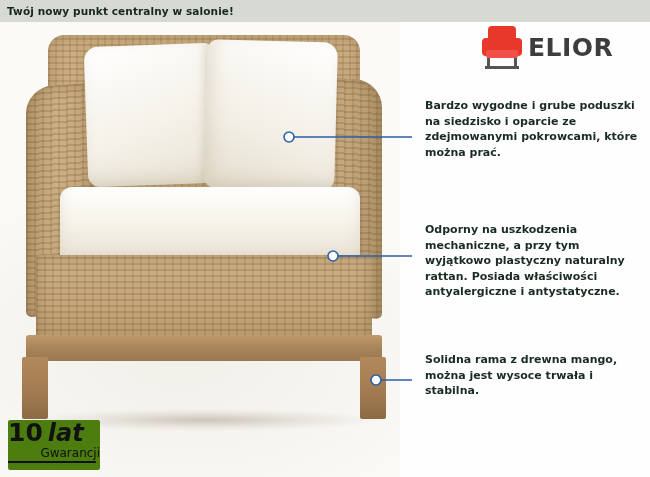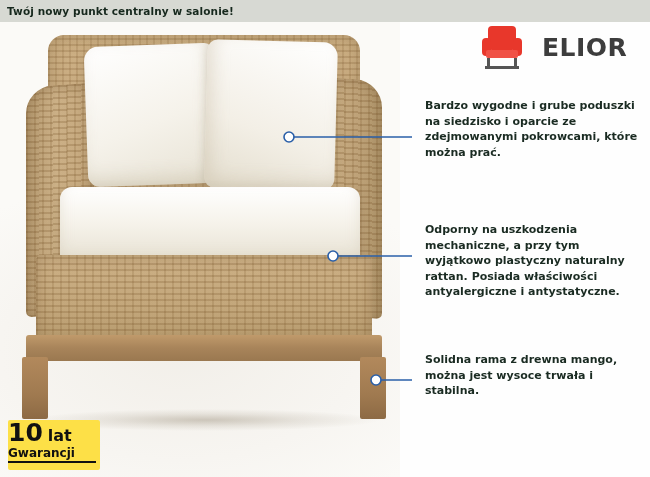--- a/index.html
+++ b/index.html
@@ -192,21 +192,21 @@
     top: 22px;
     width: 250px;
     height: 455px;
   }
   .logo-row {
     position: absolute;
     left: 80px;
     top: 0px;
     display: flex;
     align-items: center;
-    gap: 18px;
+    gap: 4px;
   }
   .logo-chair-svg { display: block; }
   .logo-text {
     font-size: 25px;
     font-weight: bold;
     color: #3d3d3d;
     letter-spacing: 0.5px;
     font-family: "DejaVu Sans", sans-serif;
   }
   .feature {
@@ -230,45 +230,47 @@
     height: 455px;
     pointer-events: none;
   }
   
   .guarantee-badge {
     position: absolute;
     left: 8px;
     top: 420px;
     width: 92px;
     height: 50px;
-    background: #fde047;
+    background: #4d7c0f;
     border-radius: 2px;
   }
   .guarantee-top {
     display: flex;
     align-items: baseline;
     gap: 5px;
   }
   .guarantee-num {
     font-size: 25px;
     font-weight: bold;
     color: #111111;
     line-height: 1;
   }
   .guarantee-unit {
-    font-size: 16px;
+    font-size: 24px;
     font-weight: bold;
     color: #111111;
     line-height: 1;
+    font-style: italic;
   }
   .guarantee-label {
     font-size: 12px;
-    font-weight: bold;
+    font-weight: normal;
     color: #111111;
     margin-top: 1px;
+    text-align: right;
   }
   .guarantee-underline {
     width: 88px;
     height: 2px;
     background: #111111;
     margin-top: 1px;
   }
   .edinos-badge {
     position: absolute;
     left: 540px;

